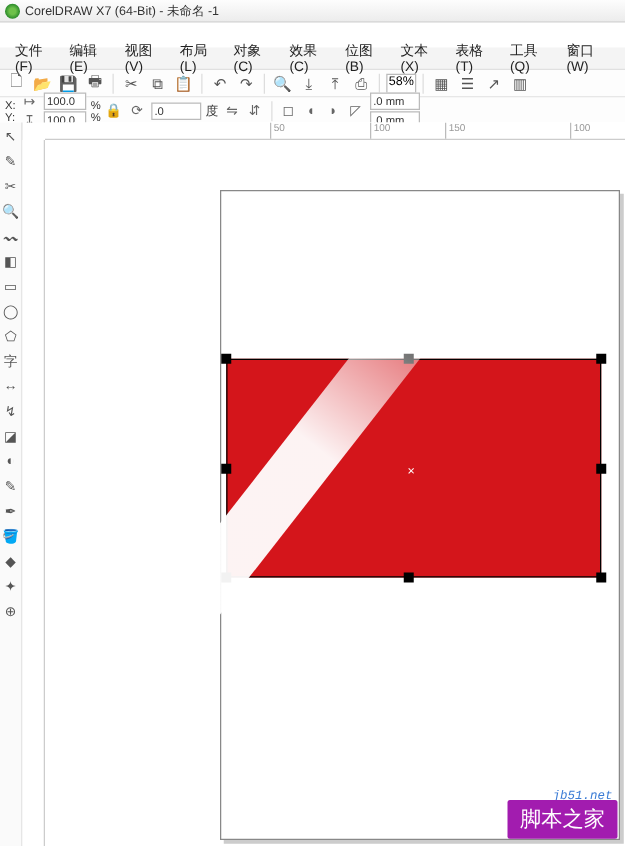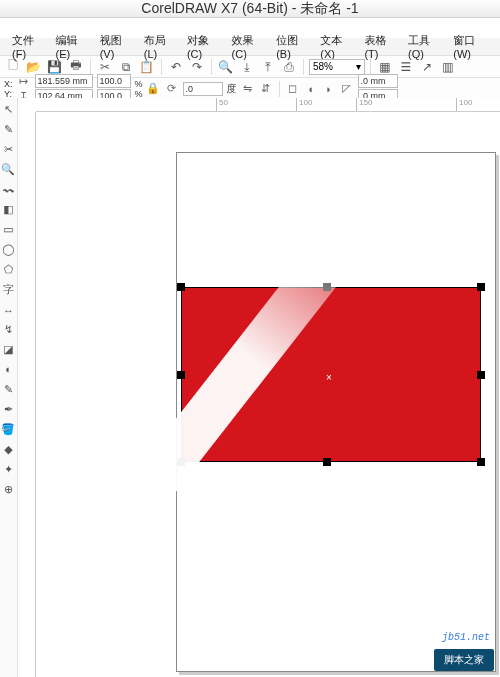--- a/index.html
+++ b/index.html
@@ -1,24 +1,24 @@
 <!DOCTYPE html>
 <html><head>
 <meta charset="utf-8">
 <style>
 * { box-sizing: border-box; margin: 0; padding: 0; font-family: "Microsoft YaHei", Arial, sans-serif; }
 body { width: 500px; height: 677px; background: #fff; overflow: hidden; position: relative; font-size: 11px; }
-.titlebar { height: 18px; background: linear-gradient(#fdfdfd,#ececec); border-bottom: 1px solid #d0d0d0; display: flex; align-items: center; padding: 0 4px; font-size: 14px; color: #333; flex-direction: column; }
+.titlebar { height: 18px; background: linear-gradient(#fdfdfd,#ececec); border-bottom: 1px solid #d0d0d0; display: flex; align-items: center; padding: 0 4px; font-size: 10px; color: #333; }
 .titlebar .logo { width: 12px; height: 12px; background: radial-gradient(circle,#6ec14a 30%,#2a8a2a 70%); border-radius: 50%; margin-right: 4px; }
 .menubar { height: 18px; background: #f4f4f4; display: flex; align-items: center; padding: 0 6px; font-size: 11px; color: #222; gap: 0; border-bottom: 1px solid #e0e0e0; margin-top: 20px; }
 .menubar span { padding: 0 6px; cursor: pointer; }
 .toolbar { height: 22px; background: #fdfdfd; border-bottom: 1px solid #e0e0e0; display: flex; align-items: center; padding: 0 4px; gap: 3px; }
 .tbtn { width: 18px; height: 18px; display: flex; align-items: center; justify-content: center; color: #555; cursor: pointer; font-size: 12px; }
 .sep { width: 1px; height: 16px; background: #ddd; margin: 0 2px; }
-.zoom { width: 56px; height: 16px; border: 1px solid #bbb; font-size: 10px; padding: 0 3px; display: flex; align-items: center; justify-content: space-between; background: #fff; }
+.zoom { width: 24px; height: 16px; border: 1px solid #bbb; font-size: 10px; padding: 0 3px; display: flex; align-items: center; justify-content: space-between; background: #fff; flex-direction: column; }
 .propbar { height: 22px; background: #fdfdfd; border-bottom: 1px solid #e0e0e0; display: flex; align-items: center; padding: 0 4px; gap: 4px; font-size: 10px; color: #333; }
 .propbar .coord { display: flex; flex-direction: column; line-height: 10px; font-size: 9px; }
 .propbar .fld { width: 58px; height: 14px; border: 1px solid #bbb; background: #fff; font-size: 9px; padding: 0 2px; display: flex; align-items: center; }
 .propbar .stack { display: flex; flex-direction: column; gap: 1px; }
 .propbar .ico { width: 14px; height: 14px; font-size: 11px; color: #666; display: flex; align-items: center; justify-content: center; }
 .tabrow { height: 18px; background: #0f172a; border-bottom: 1px solid #e0e0e0; display: flex; align-items: center; padding-left: 32px; }
 .doctab { height: 16px; padding: 0 10px; background: #fff; border: 1px solid #ccc; border-bottom: none; font-size: 10px; display: flex; align-items: center; color: #333; border-radius: 3px 3px 0 0; }
 .addtab { width: 16px; height: 14px; margin-left: 4px; color: #888; font-size: 12px; text-align: center; cursor: pointer; }
 .workspace { position: absolute; top: 98px; left: 0; right: 0; bottom: 0; background: #fff; }
 .toolbox { position: absolute; left: 0; top: 0; bottom: 0; width: 18px; background: #fafafa; border-right: 1px solid #e0e0e0; display: flex; flex-direction: column; align-items: center; padding-top: 4px; gap: 6px; }
@@ -29,21 +29,21 @@
 .canvas-area { position: absolute; left: 36px; top: 14px; right: 0; bottom: 0; background: #fff; overflow: hidden; }
 .page-shadow { position: absolute; left: 143px; top: 43px; width: 320px; height: 520px; background: #ccc; }
 .page { position: absolute; left: 140px; top: 40px; width: 320px; height: 520px; background: #fff; border: 1px solid #888; }
 .redrect { position: absolute; left: 145px; top: 175px; width: 300px; height: 175px; background: #d4151b; border: 1px solid #000; }
 .handle { position: absolute; width: 8px; height: 8px; background: #000; }
 .h-tl{left:141px;top:171px;} .h-tm{left:287px;top:171px;} .h-tr{left:441px;top:171px;}
 .h-ml{left:141px;top:259px;} .h-mr{left:441px;top:259px;}
 .h-bl{left:141px;top:346px;} .h-bm{left:287px;top:346px;} .h-br{left:441px;top:346px;}
 .center-x { position: absolute; left: 290px; top: 260px; color: #fff; font-size: 10px; }
 .glass { position: absolute; left: 120px; top: 40px; width: 45px; height: 600px; transform: rotate(38deg); transform-origin: center; background: linear-gradient(to bottom, rgba(255,255,255,0.1), rgba(255,255,255,0.95) 30%, rgba(255,255,255,0.95) 70%, rgba(255,255,255,0.1)); pointer-events: none; }
-.watermark { position: absolute; right: 6px; bottom: 6px; background: #0c4a6e; color: #fff; font-size: 10px; padding: 4px 10px; border-radius: 2px; font-family: "SimSun"; }
+.watermark { position: absolute; right: 6px; bottom: 6px; background: #a21caf; color: #fff; font-size: 17px; padding: 4px 10px; border-radius: 2px; font-family: "SimSun"; }
 .wm-url { position: absolute; right: 10px; bottom: 34px; font-size: 10px; color: #3a7bd5; font-style: italic; font-family: Liberation Mono, monospace; }
 </style>
 </head>
 <body>
 
 <div class="titlebar">
   <div class="logo"></div>
   <span>CorelDRAW X7 (64-Bit) - 未命名 -1</span>
 </div>
 
@@ -91,24 +91,20 @@
 </div>
 
 <div class="propbar">
   <div class="coord">
     <span>X:</span>
     <span>Y:</span>
   </div>
   <div class="stack">
     <div class="ico">↦</div>
     <div class="ico">↧</div>
-  </div>
-  <div class="stack">
-    <div class="fld">181.559 mm</div>
-    <div class="fld">102.64 mm</div>
   </div>
   <div class="stack">
     <div class="fld" style="width:34px">100.0</div>
     <div class="fld" style="width:34px">100.0</div>
   </div>
   <div class="coord">
     <span>%</span>
     <span>%</span>
   </div>
   <div class="ico">🔒</div>

